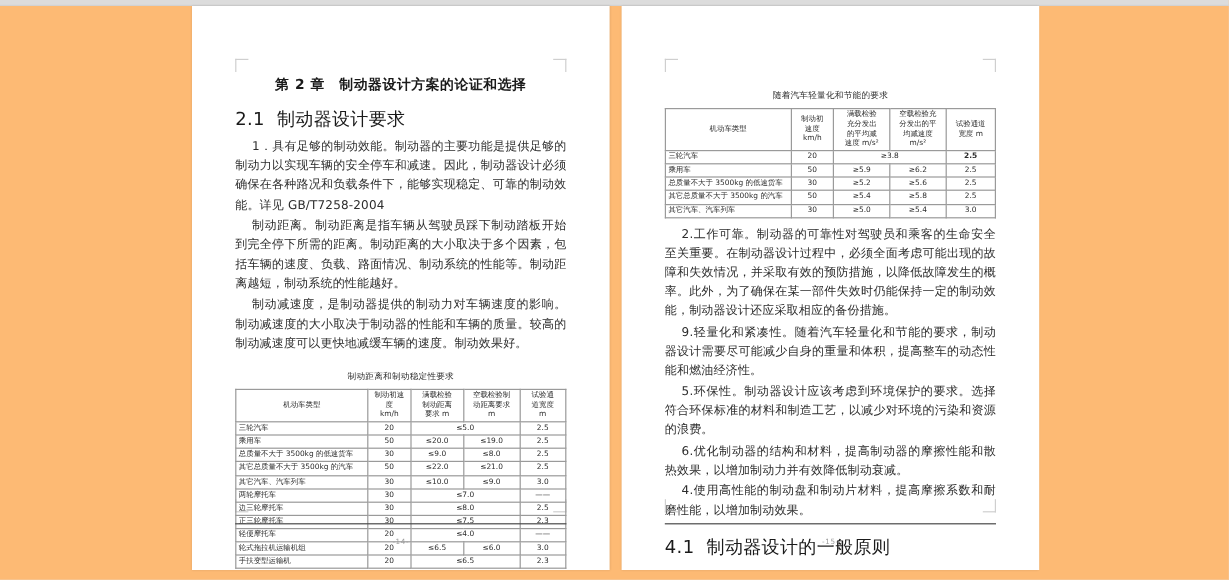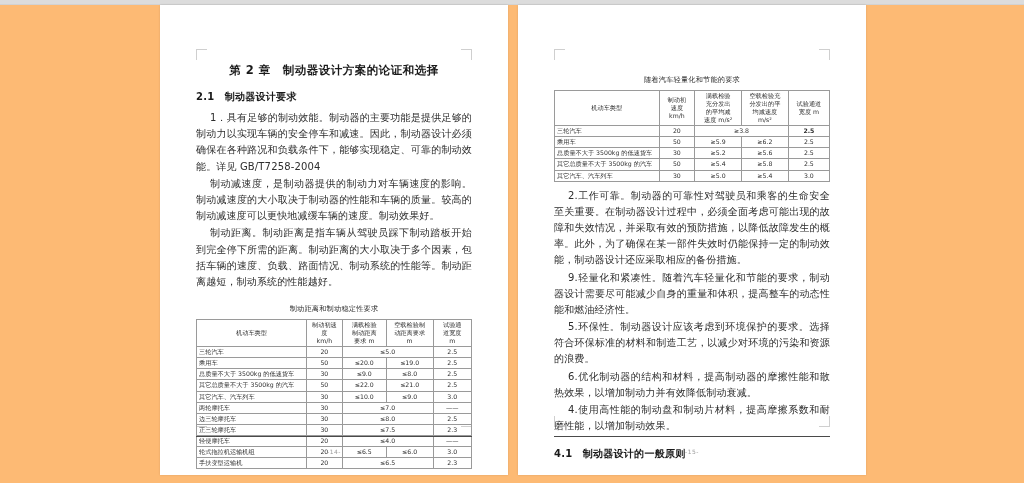--- a/index.html
+++ b/index.html
@@ -66,22 +66,22 @@
 
   .chapter-title {
     text-align: center;
     font-size: 11.5px;
     font-weight: bold;
     letter-spacing: 0.5px;
     margin: 14px 0 12px 0;
     color: #1a1a1a;
   }
   .sec-head {
-    font-size: 10px;
-    font-weight: bold;
+    font-size: 15px;
+    font-weight: normal;
     margin: 0 0 6px 0;
     color: #1a1a1a;
     letter-spacing: 0.3px;
   }
   .sec-head .num { margin-right: 10px; }
 
   .para {
     font-size: 10px;
     line-height: 1.62;
     text-align: justify;
@@ -154,22 +154,22 @@
 
     <div class="content">
 
       <div class="chapter-title">第 2 章　制动器设计方案的论证和选择</div>
 
       <div class="sec-head">
         <span class="num">2.1</span><span>制动器设计要求</span>
       </div>
 
       <p class="para">1．具有足够的制动效能。制动器的主要功能是提供足够的制动力以实现车辆的安全停车和减速。因此，制动器设计必须确保在各种路况和负载条件下，能够实现稳定、可靠的制动效能。详见 GB/T7258-2004</p>
+      <p class="para">制动距离。制动距离是指车辆从驾驶员踩下制动踏板开始到完全停下所需的距离。制动距离的大小取决于多个因素，包括车辆的速度、负载、路面情况、制动系统的性能等。制动距离越短，制动系统的性能越好。</p>
       <p class="para">制动减速度，是制动器提供的制动力对车辆速度的影响。制动减速度的大小取决于制动器的性能和车辆的质量。较高的制动减速度可以更快地减缓车辆的速度。制动效果好。</p>
-      <p class="para">制动距离。制动距离是指车辆从驾驶员踩下制动踏板开始到完全停下所需的距离。制动距离的大小取决于多个因素，包括车辆的速度、负载、路面情况、制动系统的性能等。制动距离越短，制动系统的性能越好。</p>
 
       <div class="table-caption">制动距离和制动稳定性要求</div>
 
       <table class="doc">
         <colgroup>
           <col style="width:40%">
             <col style="width:13%">
             <col style="width:16%">
             <col style="width:17%">
             <col style="width:14%">

